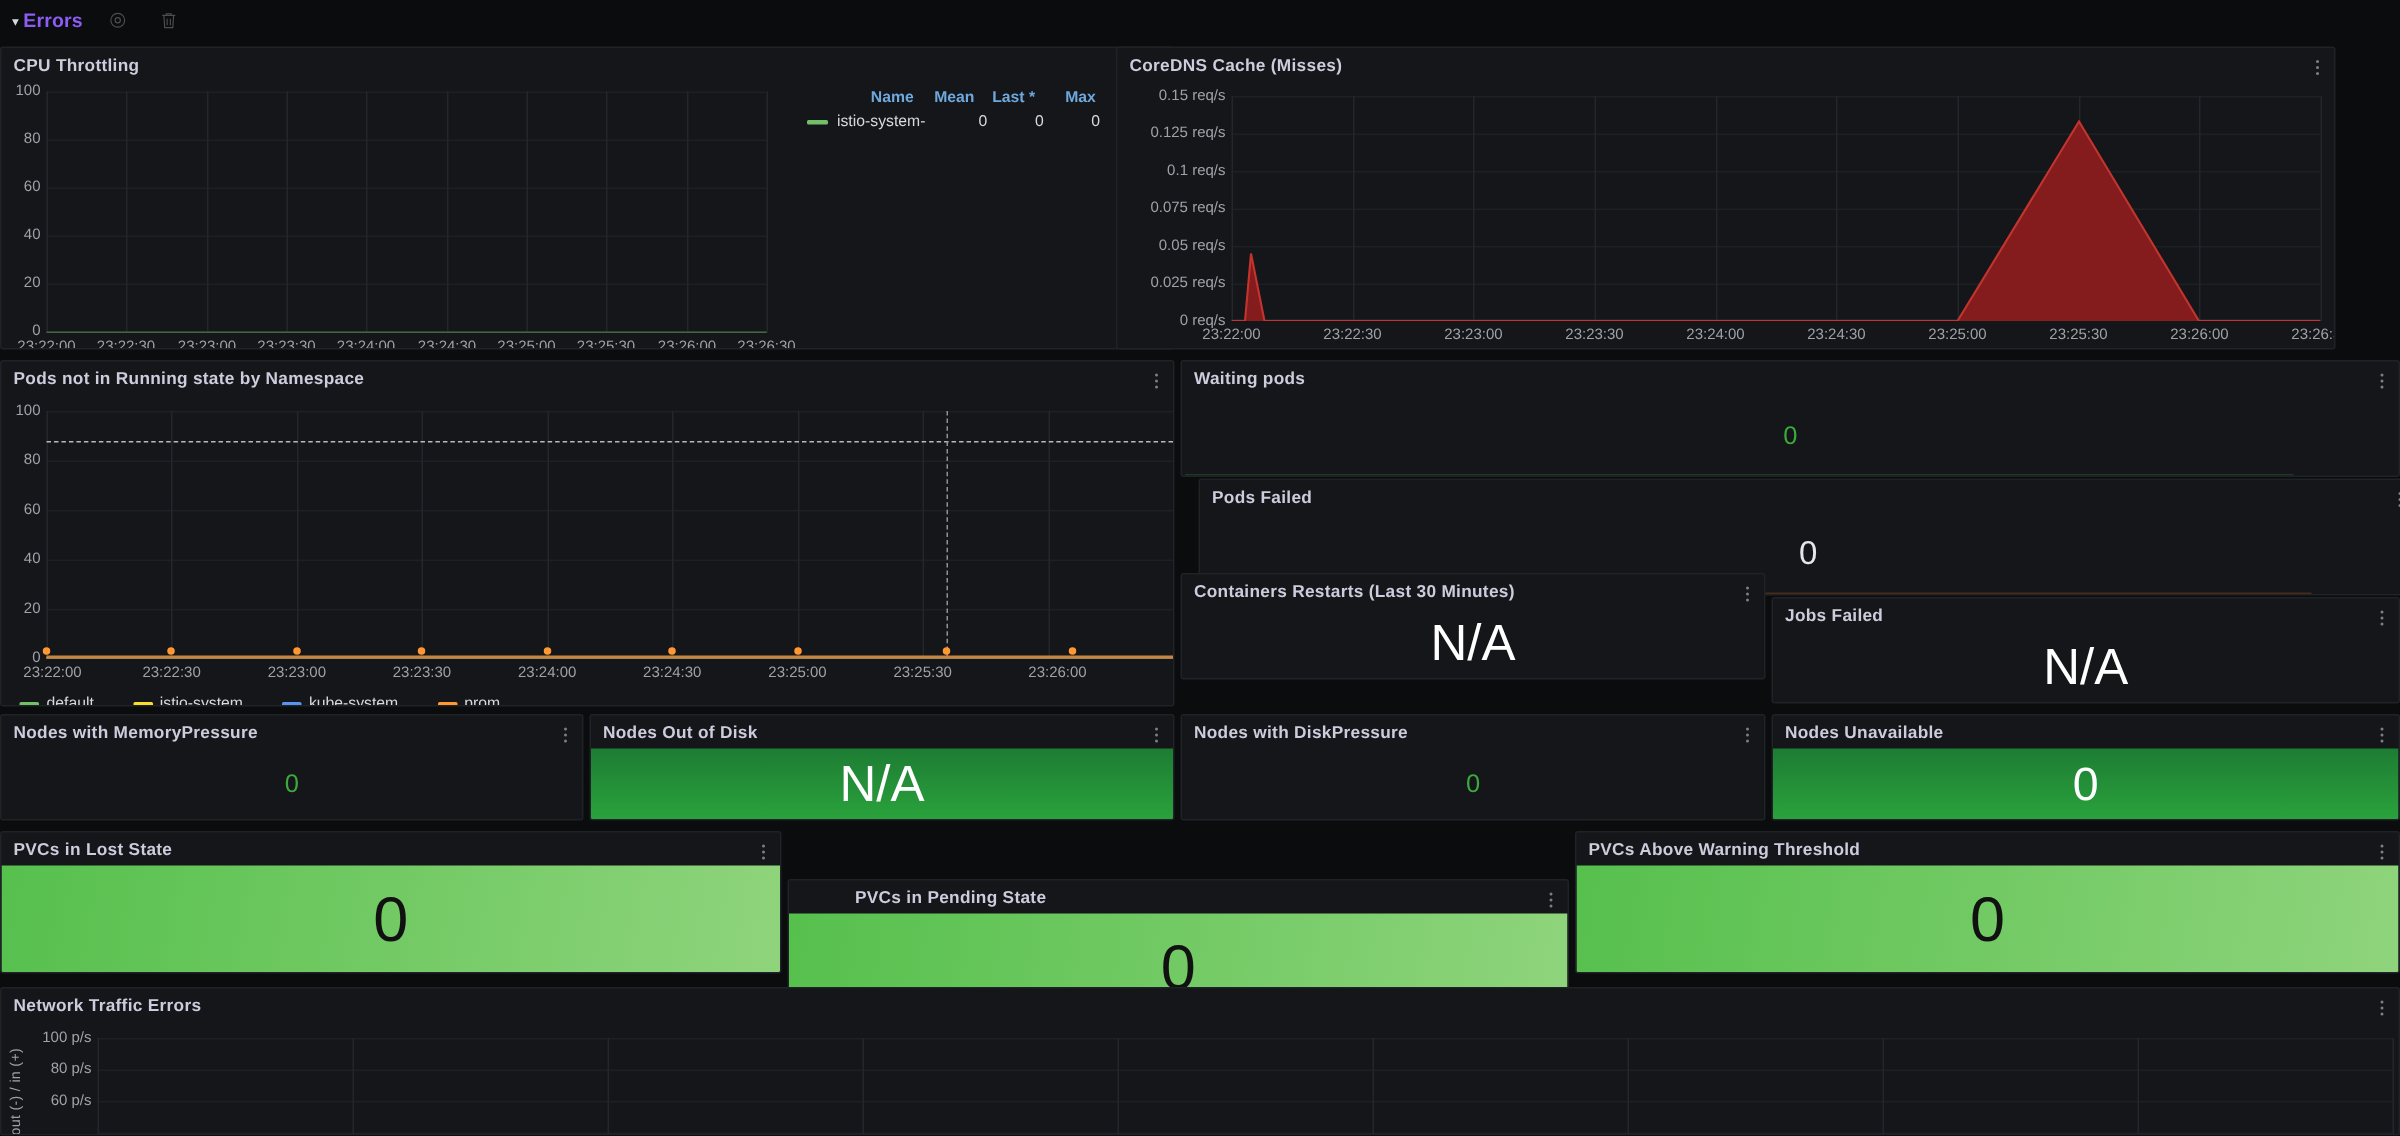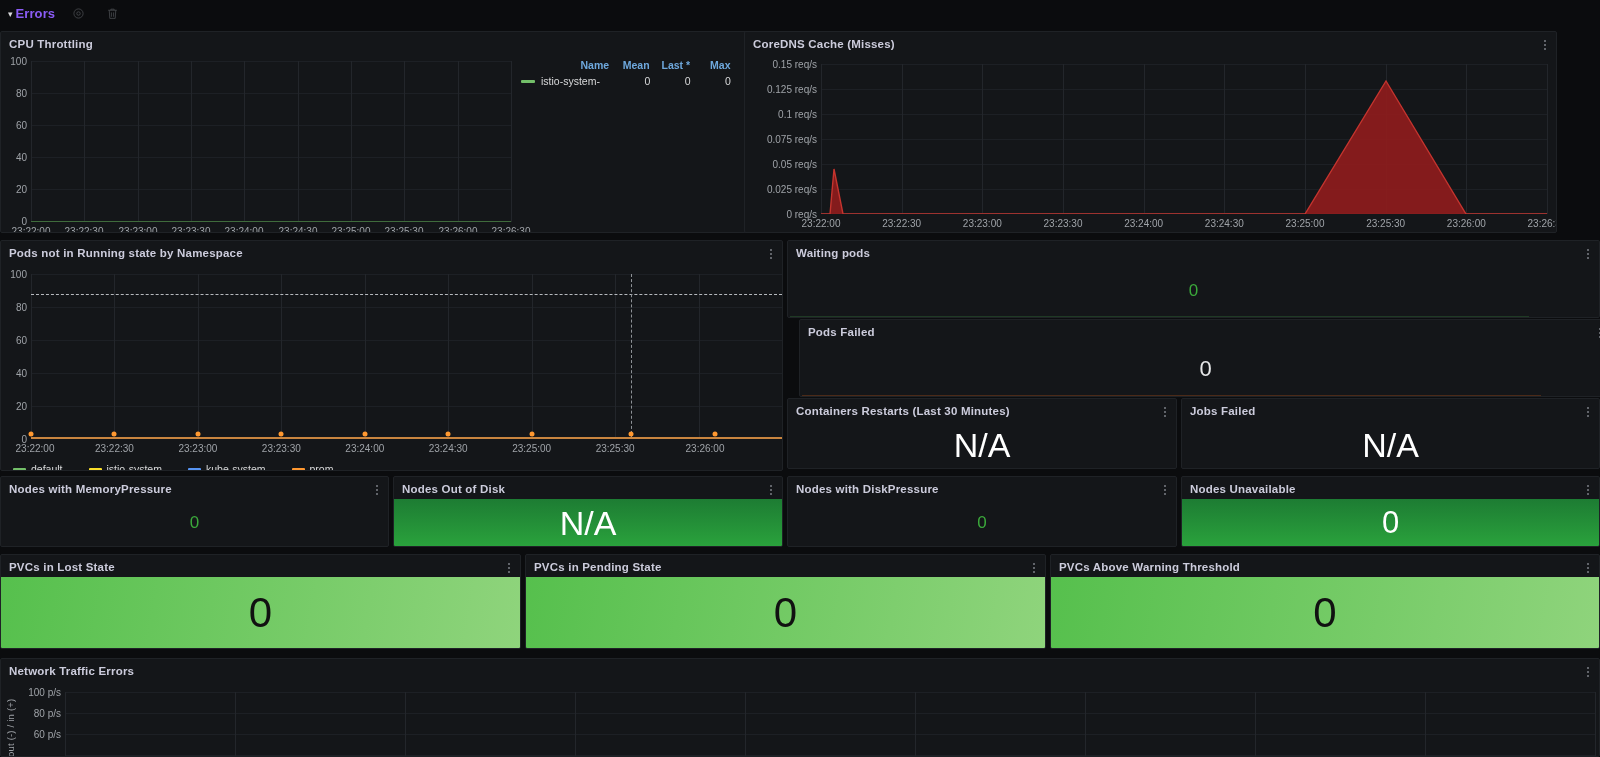--- a/index.html
+++ b/index.html
@@ -69,21 +69,21 @@
   .axis-line { position: absolute; left: 0; right: 0; height: 1px; background: #2b2f35; }
   .xtick {
     position: absolute; transform: translateX(-50%);
     font-size: 10px; color: #9fa3a8; white-space: nowrap;
   }
   .x-axis-band { position: absolute; }
 
   
   .legend-table { position: absolute; font-size: 10.5px; }
   .legend-table .lt-head { display: flex; color: #6ea8dd; font-weight: bold; }
-  .legend-table .lt-row  { display: flex; color: #d8d9da; margin-top: 4px; align-items: center; }
+  .legend-table .lt-row  { display: flex; color: #d8d9da; margin-top: 4px; align-items: center; padding-left: 17px; }
   .lt-name { width: 120px; text-align: right; padding-right: 4px; }
   .lt-name.val { text-align: left; display: flex; align-items: center; gap: 6px; padding-left: 8px; }
   .lt-col  { width: 48px; text-align: right; padding-right: 4px; }
   .series-swatch { display:inline-block; width: 14px; height: 3px; border-radius: 1px; }
 
   
   .inline-legend {
     position: absolute; display: flex; align-items: center; gap: 26px;
     font-size: 10.5px; color: #d8d9da;
   }
@@ -385,21 +385,21 @@
         <i></i>
         <i></i>
         <i></i>
       </div>
     <div class="stat-body">
       <span class="stat-value grey-zero" style="font-size:22px;">0</span>
     </div>
     <div class="sparkbase" style="background:#4b2a18; left:2px; right:70px; bottom:0;"></div>
   </div>
 
-  <div class="panel" style="left:787px; top:398px; width:390px; height:71px;">
+  <div class="panel" style="left:787px; top:382px; width:390px; height:71px;">
     <div class="panel-title">Containers Restarts (Last 30 Minutes)</div>
     <div class="panel-menu">
         <i></i>
         <i></i>
         <i></i>
       </div>
     <div class="stat-body">
       <span class="stat-value big-na">N/A</span>
     </div>
   </div>
@@ -469,21 +469,21 @@
     <div class="panel-menu">
         <i></i>
         <i></i>
         <i></i>
       </div>
     <div class="stat-body green-bg-bright">
       <span class="stat-value dark-zero" style="font-size:42px;">0</span>
     </div>
   </div>
 
-  <div class="panel" style="left:525px; top:554px; width:521px; height:95px;">
+  <div class="panel" style="left:525px; top:586px; width:521px; height:95px;padding-left:36px;">
     <div class="panel-title">PVCs in Pending State</div>
     <div class="panel-menu">
         <i></i>
         <i></i>
         <i></i>
       </div>
     <div class="stat-body green-bg-bright">
       <span class="stat-value dark-zero" style="font-size:42px;">0</span>
     </div>
   </div>

